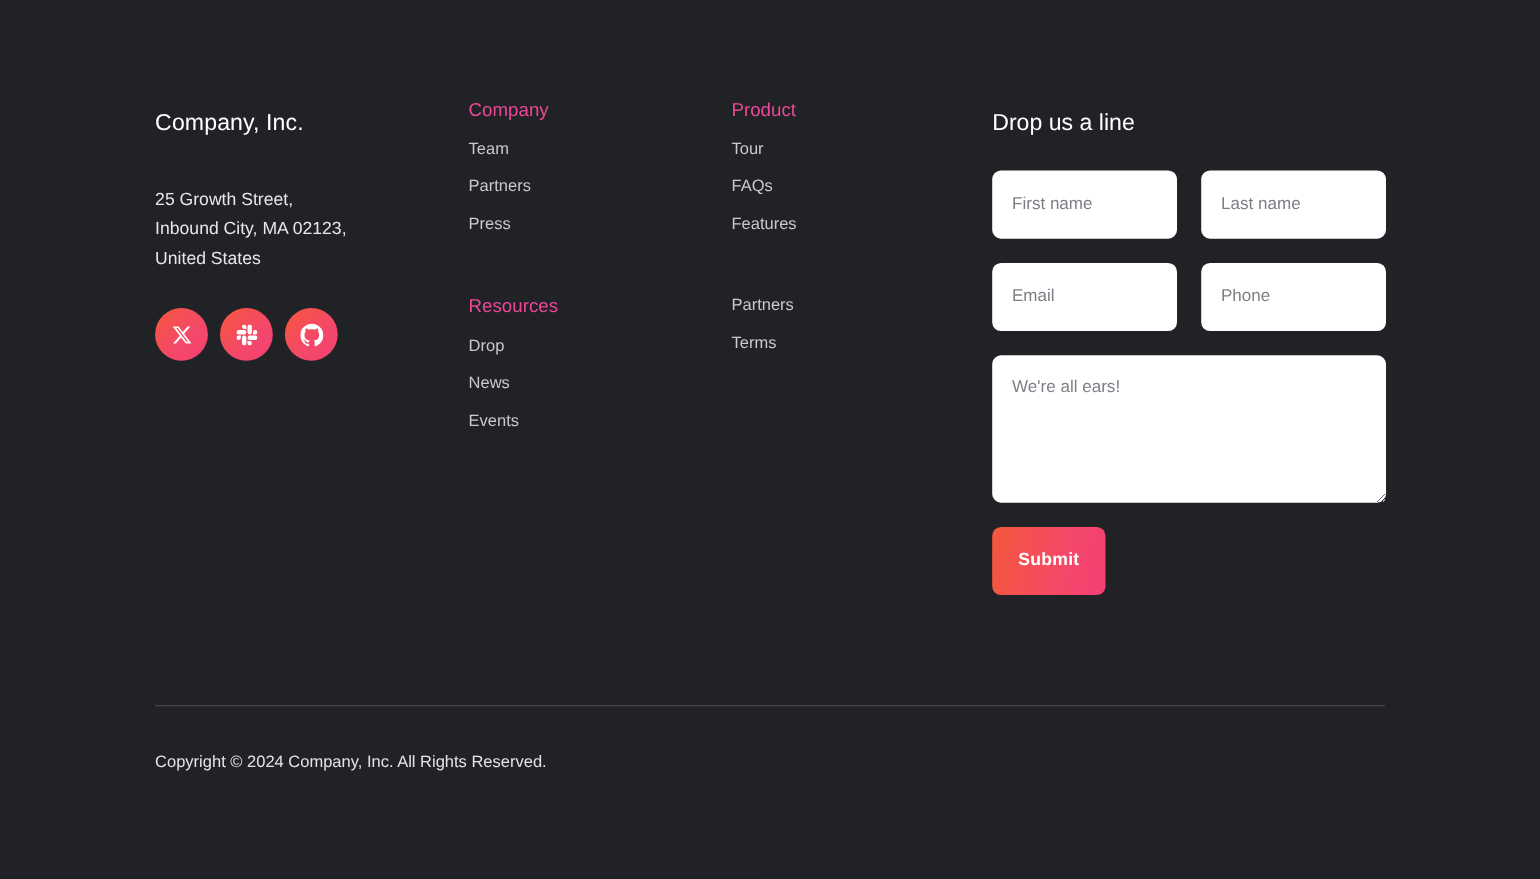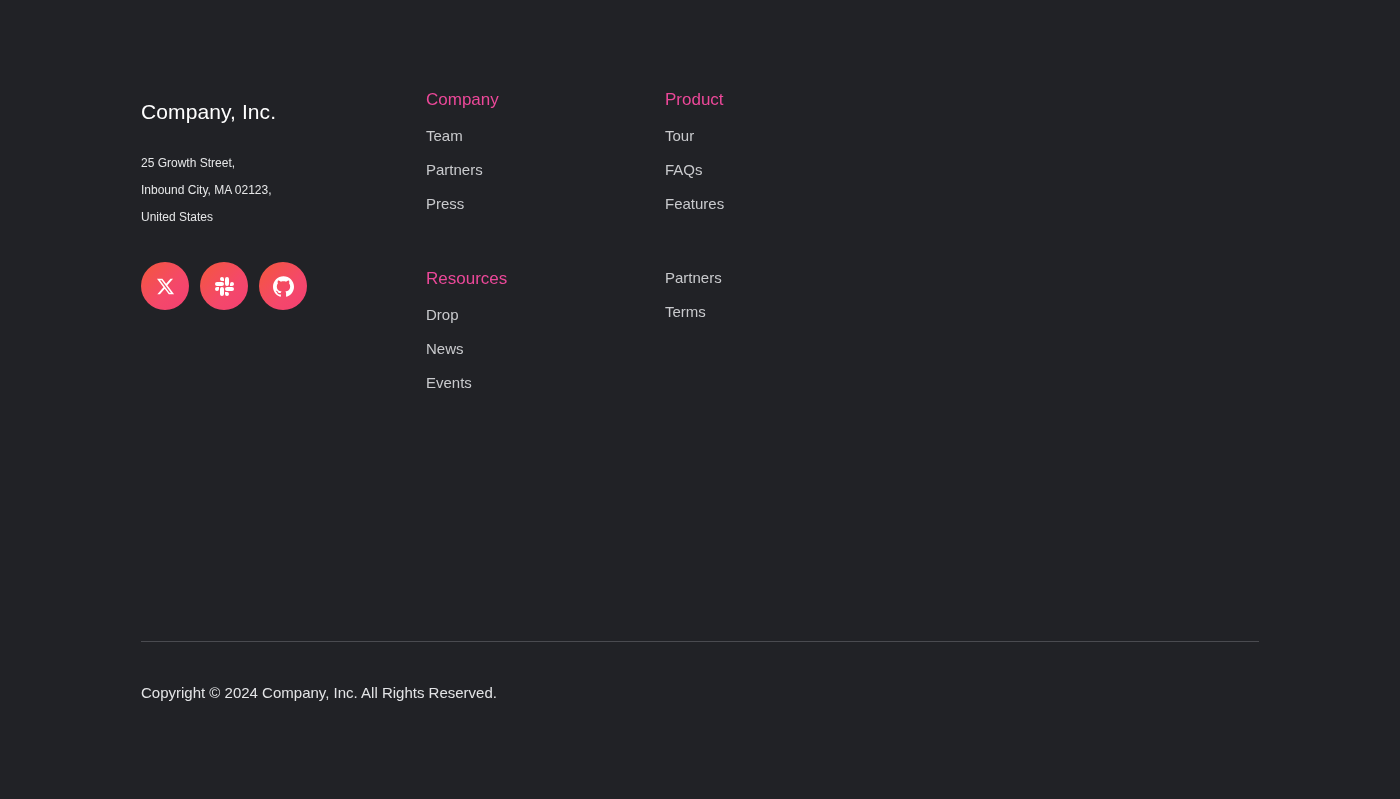--- a/index.html
+++ b/index.html
@@ -42,22 +42,22 @@
     font-size: 21px;
     color: #ffffff;
     font-weight: 400;
     letter-spacing: 0.1px;
     margin: 0;
     line-height: 1.2;
     padding-top: 9px;
   }
 
   .address {
-    margin-top: 26px;
-    font-size: 12px;
+    margin-top: 44px;
+    font-size: 16px;
     line-height: 27px;
     color: #e6e7e8;
   }
   .address div { white-space: nowrap; }
 
   .social-row {
     margin-top: 31px;
     display: flex;
     gap: 11px;
   }
@@ -247,20 +247,33 @@
           <a class="link-item">Tour</a>
           <a class="link-item">FAQs</a>
           <a class="link-item">Features</a>
         </div>
         <div class="link-group">
           <a class="link-item">Partners</a>
           <a class="link-item">Terms</a>
         </div>
       </div>
 
+      <div class="col-form">
+        <h2 class="form-title">Drop us a line</h2>
+
+        <form class="form-grid">
+          <input class="field" type="text" placeholder="First name" style="">
+          <input class="field" type="text" placeholder="Last name" style="">
+          <input class="field" type="text" placeholder="Email" style="">
+          <input class="field" type="text" placeholder="Phone" style="">
+          <textarea class="field-area" placeholder="We're all ears!" style=""></textarea>
+        </form>
+
+        <button class="submit-btn">Submit</button>
+      </div>
 
     </div>
   </div>
 
   <div class="divider"></div>
 
   <div class="copyright">Copyright © 2024 Company, Inc. All Rights Reserved.</div>
 
 </div>
 

